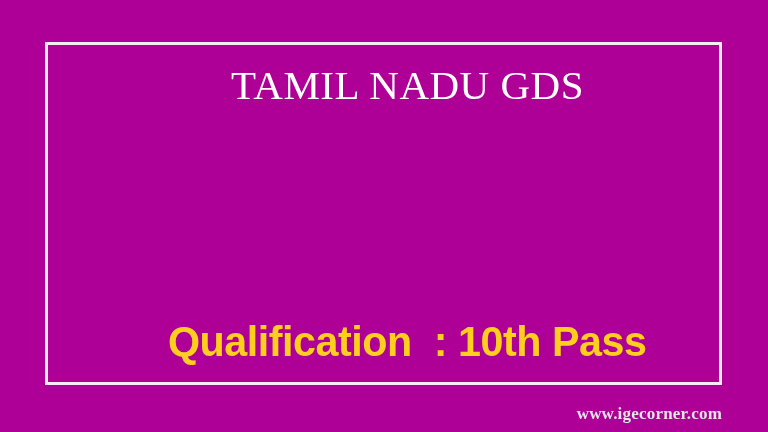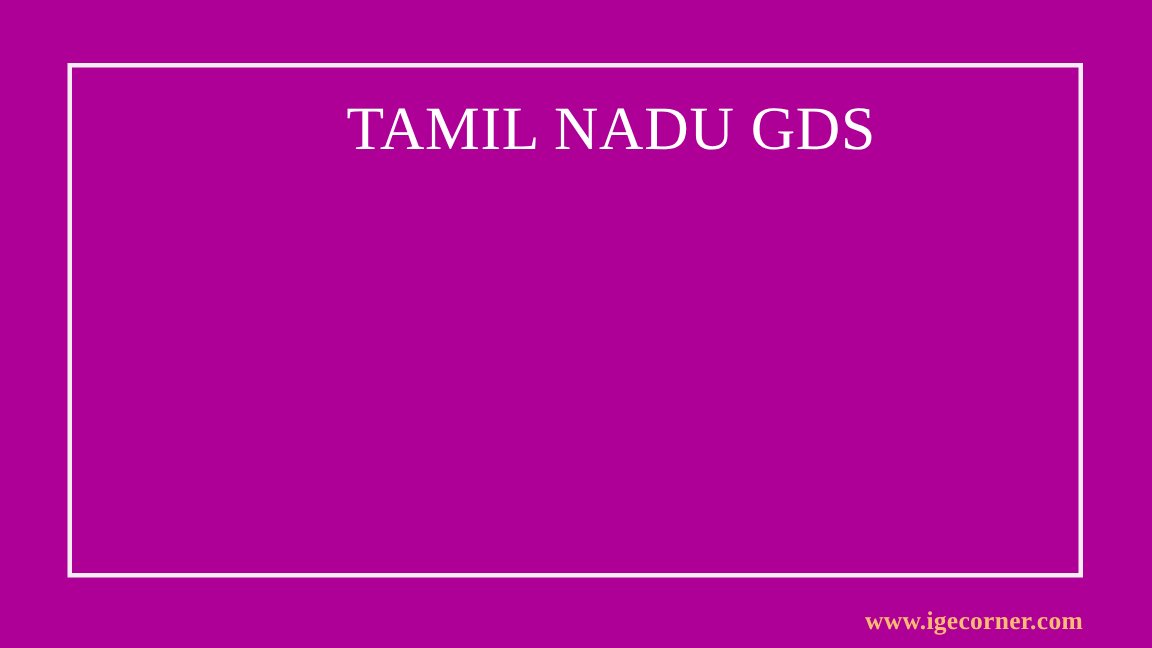--- a/index.html
+++ b/index.html
@@ -98,21 +98,21 @@
     white-space: pre;
   }
 
   
   #site-url {
     position: absolute;
     right: 46px;
     bottom: 8px;
     font-family: "Liberation Serif", serif;
     font-weight: bold;
-    color: #fdba74;
+    color: #e5e5e5;
     font-size: 17px;
     letter-spacing: 0.2px;
     white-space: nowrap;
   }
 </style>
 </head>
 <body>
 
 <div id="poster">
 
@@ -120,18 +120,21 @@
 
   <div id="content">
 
     <div class="headline-block">
       <div class="headline">TAMIL NADU GDS</div>
     </div>
 
     <div class="subhead-block">
     </div>
 
+    <div class="qualification-block">
+      <div class="qualification">Qualification  : 10th Pass</div>
+    </div>
 
   </div>
 
   <div id="site-url">www.igecorner.com</div>
 
 </div>
 
 </body></html>

